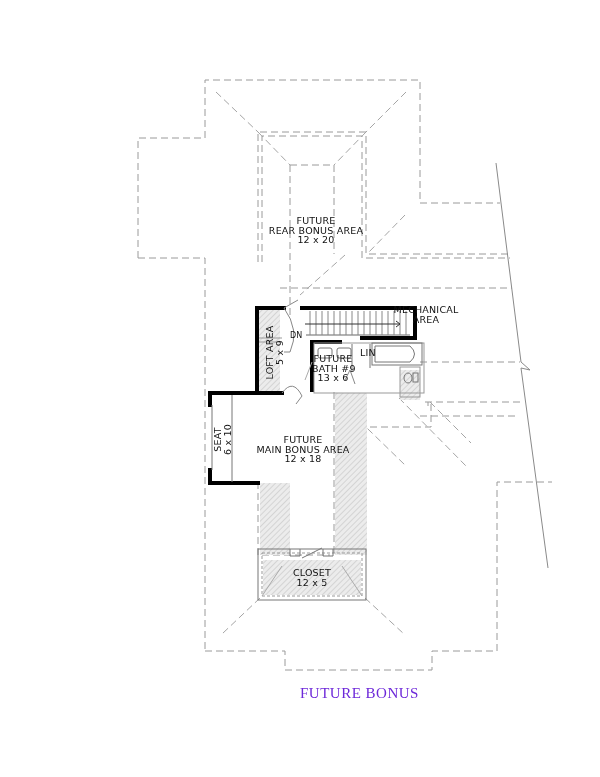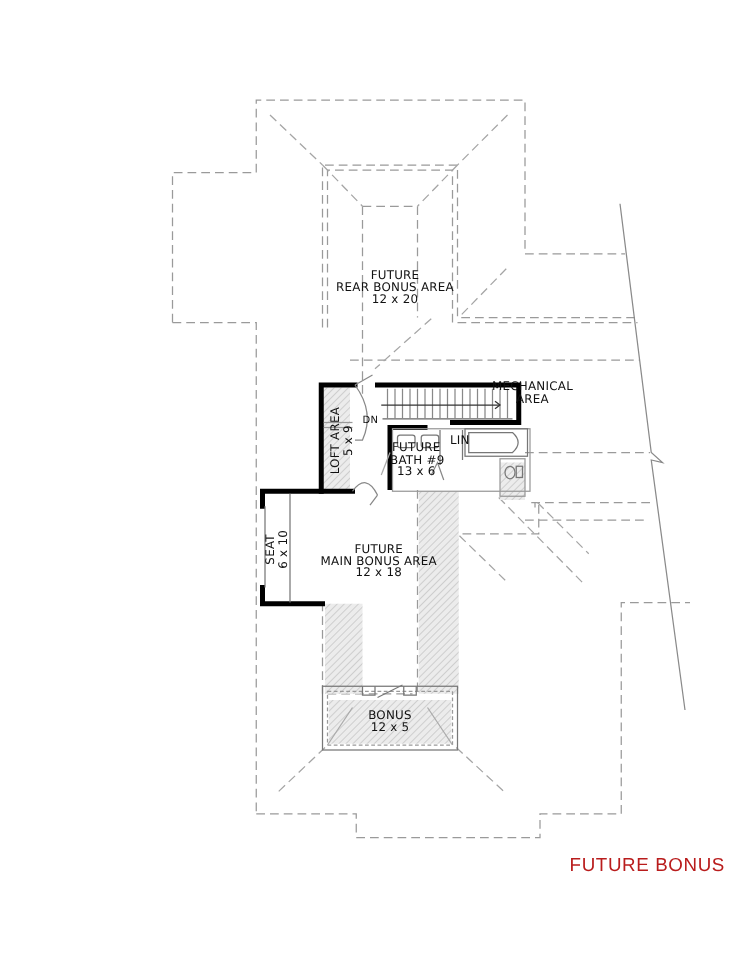--- a/index.html
+++ b/index.html
@@ -28,24 +28,24 @@
       text-align: center;
       line-height: 1.0;
       white-space: nowrap;
       letter-spacing: 0.2px;
     }
     .lbl span { display: block; }
     .sm { font-size: 9.5px; }
     .rot { transform: rotate(-90deg); transform-origin: center center; }
     .title {
       position: absolute;
-      font-family: Liberation Sans, sans-serif;
+      font-family: Liberation Serif, serif;
       font-size: 15px;
-      color: #b91c1c;
-      text-align: right;
+      color: #6d28d9;
+      text-align: left;
       line-height: 1.2;
       letter-spacing: 0.5px;
     }
   </style>
 </head>
 <body>
 
 <svg id="plan" viewBox="0 0 600 777" xmlns="http://www.w3.org/2000/svg">
   <defs>
     <pattern id="hatch" patternUnits="userSpaceOnUse" width="4" height="4" patternTransform="rotate(45)">
@@ -214,19 +214,19 @@
   <span>6 x 10</span>
 </div>
 
 <div class="lbl sm" style="left:255px; top:435px; width:96px;">
   <span>FUTURE</span>
   <span>MAIN BONUS AREA</span>
   <span>12 x 18</span>
 </div>
 
 <div class="lbl sm" style="left:290px; top:568px; width:44px;">
-  <span>BONUS</span>
+  <span>CLOSET</span>
   <span>12 x 5</span>
 </div>
 
 <div class="title" style="left:300px; top:684px; width:280px;">
   <div>FUTURE BONUS</div>
 </div>
 
 </body></html>

